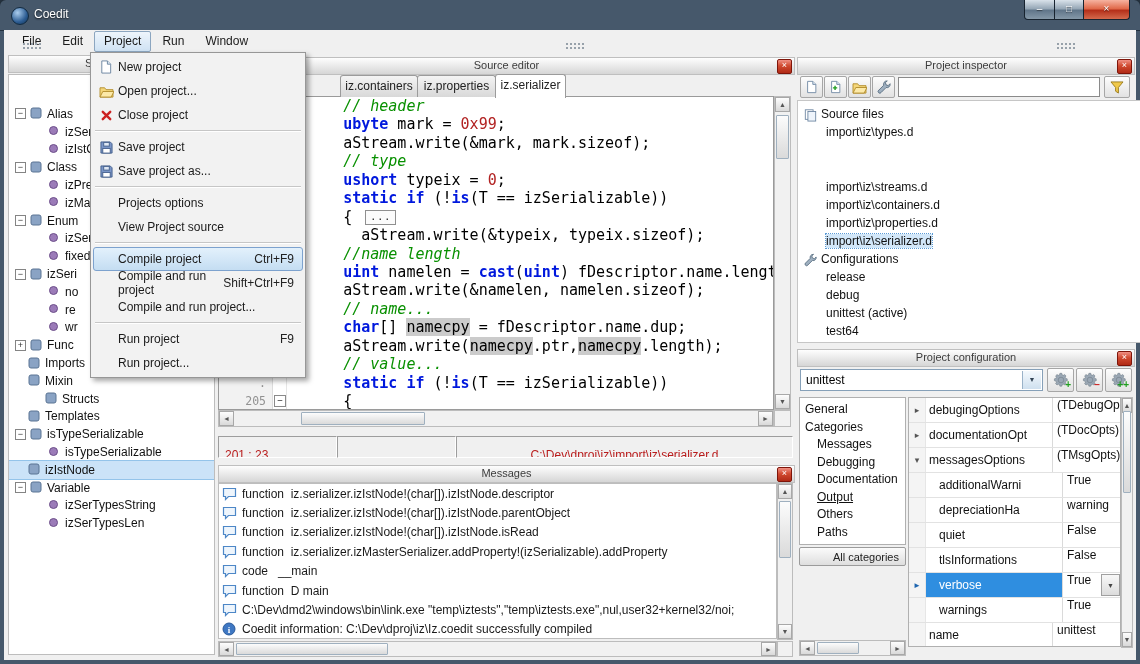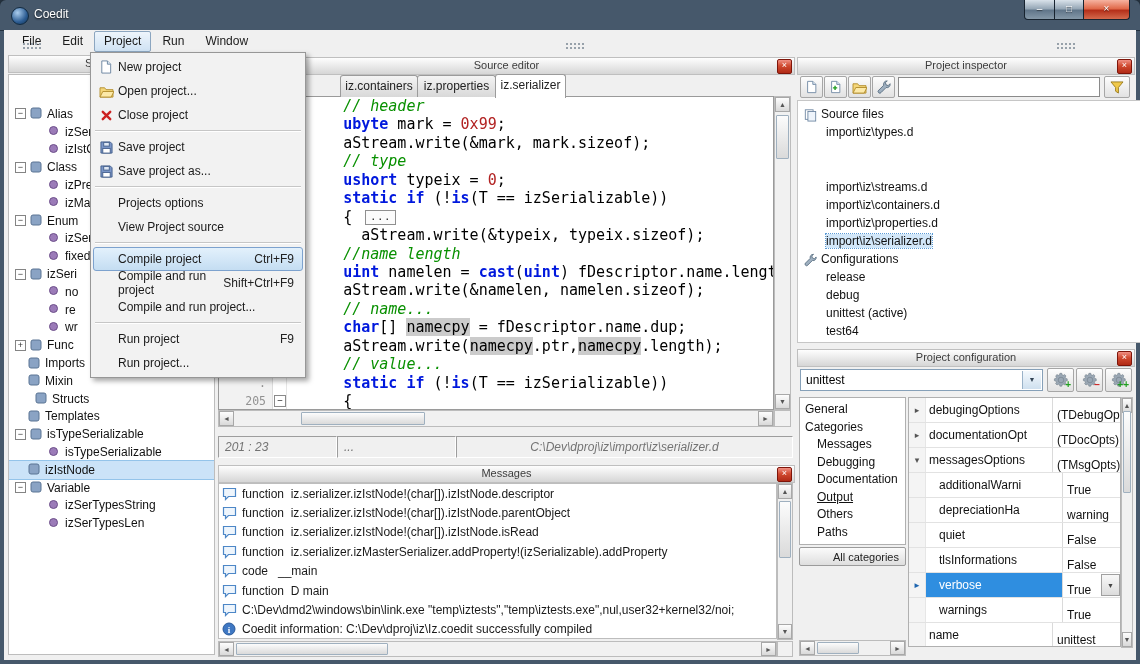--- a/index.html
+++ b/index.html
@@ -42,21 +42,21 @@
   .code-line{display:flex;height:18.45px;font-family:"DejaVu Sans Mono",monospace;font-size:15px;line-height:18.45px;white-space:pre;}
   .gutter{width:54px;flex:0 0 54px;background:#f2f2f2;border-right:1px solid #dcdcdc;color:#929292;font-size:11.5px;text-align:right;padding-right:6px;box-sizing:border-box;}
   .foldcol{width:13px;flex:0 0 13px;background:#fff;border-right:1px solid #e6e6e6;position:relative;}
   .fold-box{position:absolute;left:1px;top:3px;width:10px;height:10px;border:1px solid #8a8a8a;background:#fff;font-size:9px;line-height:8px;text-align:center;color:#333;}
   .line-content{padding-left:2px;color:#000;}
   .seg-kw{color:#0018dd;font-weight:bold;}
   .seg-com{color:#089000;font-style:italic;}
   .seg-num{color:#b22222;}
   .seg-hl{background:#cbcbcb;}
   .seg-fold{display:inline-block;border:1px solid #8f8f8f;background:#fbfbfb;font-size:10px;line-height:9px;padding:1px 4px 3px;vertical-align:2px;color:#222;letter-spacing:1px;margin-left:4px;}
-  .status-cell{position:absolute;height:22px;background:#f0f0f0;border:1px solid;border-color:#9d9d9d #ffffff #ffffff #9d9d9d;font-size:12px;line-height:20px;padding:0 6px;color:#737373;box-sizing:border-box;white-space:nowrap;overflow:hidden;font-style:italic;}
+  .status-cell{position:absolute;height:22px;background:#f0f0f0;border:1px solid;border-color:#9d9d9d #ffffff #ffffff #9d9d9d;font-size:12px;line-height:20px;padding:8px 6px;color:#b91c1c;box-sizing:border-box;white-space:nowrap;overflow:hidden;}
   .sc1{left:218px;top:436px;width:119px;}
   .sc2{left:337px;top:436px;width:119px;}
   .sc3{left:456px;top:436px;width:337px;text-align:center;}
   
   .messages-list{position:absolute;left:218px;top:483px;width:559px;height:156px;background:#fff;border:1px solid #bdbdbd;box-sizing:border-box;overflow:hidden;}
   .msg-row{height:19.4px;display:flex;align-items:center;font-size:12px;padding-left:3px;white-space:pre;color:#1a1a1a;}
   .msg-ic{width:15px;height:14px;margin-right:5px;flex:0 0 15px;display:inline-flex;}
   
   .tbtn{position:absolute;top:76px;width:23px;height:22px;border:1px solid #a6a6a6;border-radius:2px;background:linear-gradient(#fdfdfd,#e2e2e2);display:flex;align-items:center;justify-content:center;box-sizing:border-box;}
   .tb1{left:800px;} .tb2{left:824px;} .tb3{left:848px;} .tb4{left:872px;}
@@ -75,21 +75,21 @@
   .cat-list{position:absolute;left:799px;top:397px;width:107px;height:148px;background:#fff;border:1px solid #b0b0b0;box-sizing:border-box;padding-top:3px;overflow:hidden;}
   .cat-row{height:17.5px;line-height:17.5px;font-size:12px;white-space:nowrap;overflow:hidden;color:#111;}
   .all-cats{position:absolute;left:799px;top:547px;width:107px;height:19px;font-size:11px;font-family:"Liberation Sans",sans-serif;background:linear-gradient(#fbfbfb,#dedede);border:1px solid #9b9b9b;border-radius:2px;color:#222;text-align:right;}
   .grid{position:absolute;left:908px;top:397px;width:213px;height:250px;background:#fff;border:1px solid #b0b0b0;box-sizing:border-box;overflow:hidden;}
   .grid-row{display:flex;height:25px;border-bottom:1px solid #e2e2e2;font-size:12px;align-items:stretch;box-sizing:border-box;}
   .grid-gut{width:16px;flex:0 0 16px;display:flex;align-items:center;justify-content:center;color:#555;font-size:9px;background:#f4f4f4;border-right:1px solid #e6e6e6;}
   .grid-gut.marker{color:#1f66b0;font-size:8px;}
   .grid-name{width:123px;flex:0 0 123px;display:flex;align-items:center;padding-left:3px;overflow:hidden;white-space:nowrap;border-right:1px solid #dadada;color:#111;}
   .grid-name.child{padding-left:13px;}
   .grid-name.sel{background:#2f8ee0;color:#fff;}
-  .grid-val{flex:1;display:flex;align-items:flex-end;padding-left:4px;position:relative;overflow:hidden;white-space:nowrap;color:#111;}
+  .grid-val{flex:1;display:flex;align-items:flex-start;padding-left:4px;position:relative;overflow:hidden;white-space:nowrap;color:#111;}
   .val-dd{position:absolute;right:0;top:1px;bottom:1px;width:17px;background:linear-gradient(#f8f8f8,#dcdcdc);border:1px solid #a0a0a0;font-size:7px;display:flex;align-items:center;justify-content:center;color:#444;}
   
   .sb{position:absolute;background:#f1f1f1;border:1px solid #bcbcbc;box-sizing:border-box;}
   .sb-btn{position:absolute;background:linear-gradient(#fdfdfd,#d9d9d9);border:1px solid #a8a8a8;color:#555;display:flex;align-items:center;justify-content:center;font-size:7px;box-sizing:border-box;}
   .sb-h .sb-btn{top:0;bottom:0;width:15px;left:0;}
   .sb-h .sb-btn.b2{left:auto;right:0;}
   .sb-v .sb-btn{left:0;right:0;height:15px;top:0;}
   .sb-v .sb-btn.b2{top:auto;bottom:0;}
   .sb-thumb{position:absolute;background:linear-gradient(#fcfcfc,#dadada);border:1px solid #9fb0bf;border-radius:1px;}
   .sb-h .sb-thumb{top:1px;bottom:1px;}
@@ -276,21 +276,21 @@
         </div>
         <div class="tree-row" style="padding-left: 3px;">
           <span class="tree-exp"></span>
           <span class="tree-ic">
             <svg width="12" height="12" viewBox="0 0 12 12">
               <rect x="1" y="1" width="10" height="10" rx="2" fill="#8aa3c4" stroke="#5a7494"></rect>
             </svg>
           </span>
           <span class="tree-label">Mixin</span>
         </div>
-        <div class="tree-row" style="padding-left: 10px;">
+        <div class="tree-row" style="padding-left: 20px;">
           <span class="tree-exp"></span>
           <span class="tree-ic">
             <svg width="12" height="12" viewBox="0 0 12 12">
               <rect x="1" y="1" width="10" height="10" rx="2" fill="#8aa3c4" stroke="#5a7494"></rect>
             </svg>
           </span>
           <span class="tree-label">Structs</span>
         </div>
         <div class="tree-row" style="padding-left: 3px;">
           <span class="tree-exp"></span>

